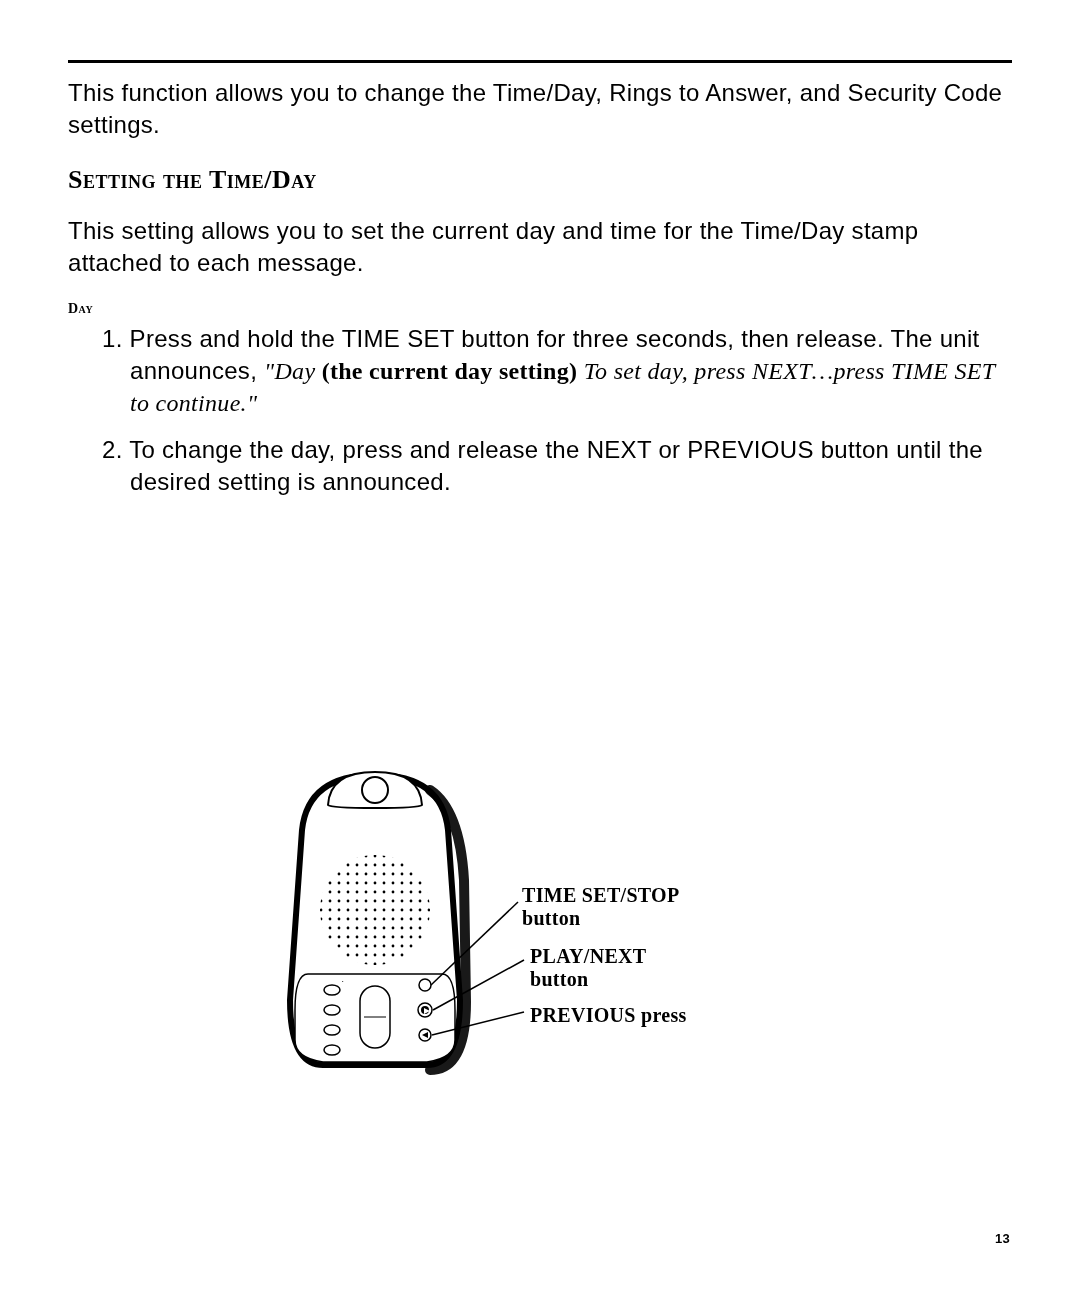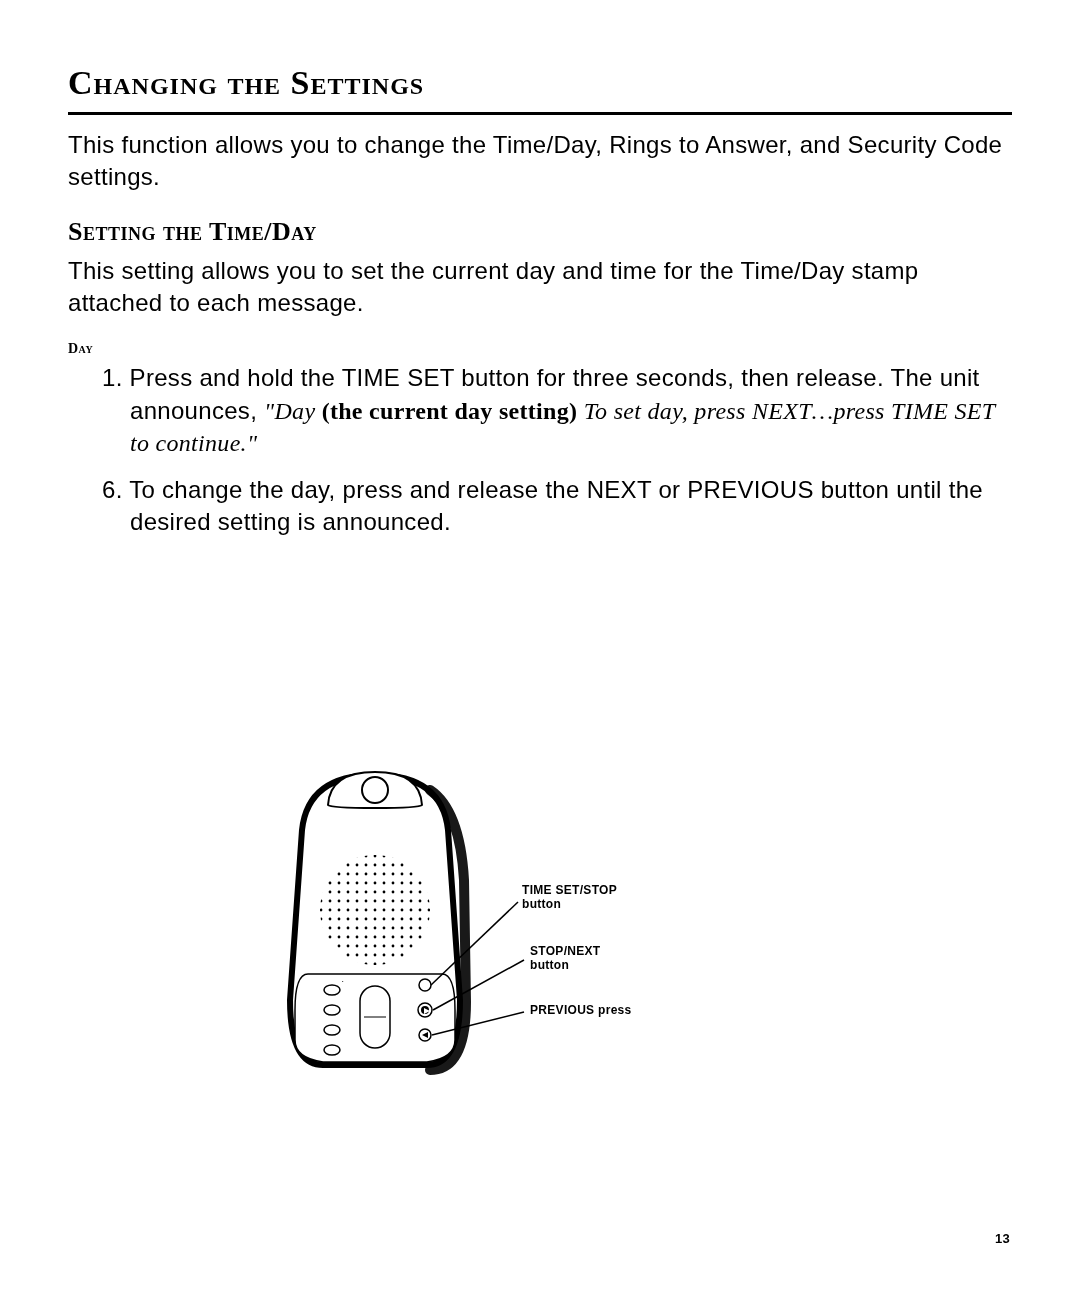--- a/index.html
+++ b/index.html
@@ -33,21 +33,21 @@
     margin: 0 0 14px 0;
   }
   p.body {
     margin: 0 0 20px 0;
   }
   h2.sub-title {
     font-family: "Times New Roman", Times, serif;
     font-variant: small-caps;
     font-weight: bold;
     font-size: 26px;
-    margin: 20px 0 6px 0;
+    margin: 20px 0 18px 0;
     letter-spacing: 0.5px;
   }
   h3.mini-title {
     font-family: "Times New Roman", Times, serif;
     font-variant: small-caps;
     font-weight: bold;
     font-size: 14px;
     margin: 18px 0 4px 0;
     letter-spacing: 0.5px;
   }
@@ -74,23 +74,23 @@
     display: flex;
     justify-content: center;
   }
   .figure {
     position: relative;
     width: 560px;
     height: 350px;
   }
   .callout {
     position: absolute;
-    font-family: Liberation Sans, sans-serif;
-    font-weight: bold;
-    font-size: 12px;
+    font-family: Liberation Serif, serif;
+    font-weight: bold;
+    font-size: 20px;
     line-height: 1.15;
     white-space: nowrap;
   }
   .c1 { left: 262px; top: 134px; }
   .c2 { left: 270px; top: 195px; }
   .c3 { left: 270px; top: 254px; }
 
   .page-num {
     position: absolute;
     right: 70px;
@@ -98,35 +98,34 @@
     font-family: Arial, Helvetica, sans-serif;
     font-weight: bold;
     font-size: 13px;
   }
 </style>
 </head>
 <body>
 
 <div class="page">
 
-  <h1 class="section-title">Changing the Settings</h1>
   <hr class="hr">
 
   <p class="body">This function allows you to change the Time/Day, Rings to Answer, and Security Code settings.</p>
 
   <h2 class="sub-title">Setting the Time/Day</h2>
   <p class="body">This setting allows you to set the current day and time for the Time/Day stamp attached to each message.</p>
 
   <h3 class="mini-title">Day</h3>
 
   <ol class="steps">
     <li>
       <span>1. Press and hold the TIME SET button for three seconds, then release. The unit announces, </span><span class="serif ital">"Day </span><span class="serif bold">(the current day setting)</span><span class="serif ital"> To set day, press NEXT…press TIME SET to continue."</span>
     </li>
-    <li>6. To change the day, press and release the NEXT or PREVIOUS button until the desired setting is announced.</li>
+    <li>2. To change the day, press and release the NEXT or PREVIOUS button until the desired setting is announced.</li>
   </ol>
 
   <div class="figure-wrap">
     <div class="figure">
       <svg viewBox="0 0 560 350" width="560" height="350">
 
         <path d="M63 315 Q30 315 30 250 L42 80 Q48 25 115 25 Q182 25 188 80 L200 250 Q200 315 167 315 Z" fill="#fff" stroke="#000" stroke-width="6"></path>
         <path d="M170 40 Q200 60 204 130 L206 252 Q206 320 170 320" fill="none" stroke="#000" stroke-width="10" stroke-linecap="round" opacity="0.9"></path>
 
         <path d="M68 55 Q70 22 115 22 Q160 22 162 55 Q160 58 115 58 Q70 58 68 55 Z" fill="#fff" stroke="#000" stroke-width="2"></path>
@@ -360,21 +359,21 @@
         <line x1="171" y1="235" x2="258" y2="152" stroke="#000" stroke-width="1.5"></line>
         <line x1="173" y1="260" x2="264" y2="210" stroke="#000" stroke-width="1.5"></line>
         <line x1="172" y1="285" x2="264" y2="262" stroke="#000" stroke-width="1.5"></line>
       </svg>
 
       <div class="callout c1">
         <span>TIME SET/STOP</span><br>
         <span>button</span>
       </div>
       <div class="callout c2">
-        <span>STOP/NEXT</span><br>
+        <span>PLAY/NEXT</span><br>
         <span>button</span>
       </div>
       <div class="callout c3">PREVIOUS  press</div>
     </div>
   </div>
 
   <div class="page-num">13</div>
 </div>
 
 </body></html>

